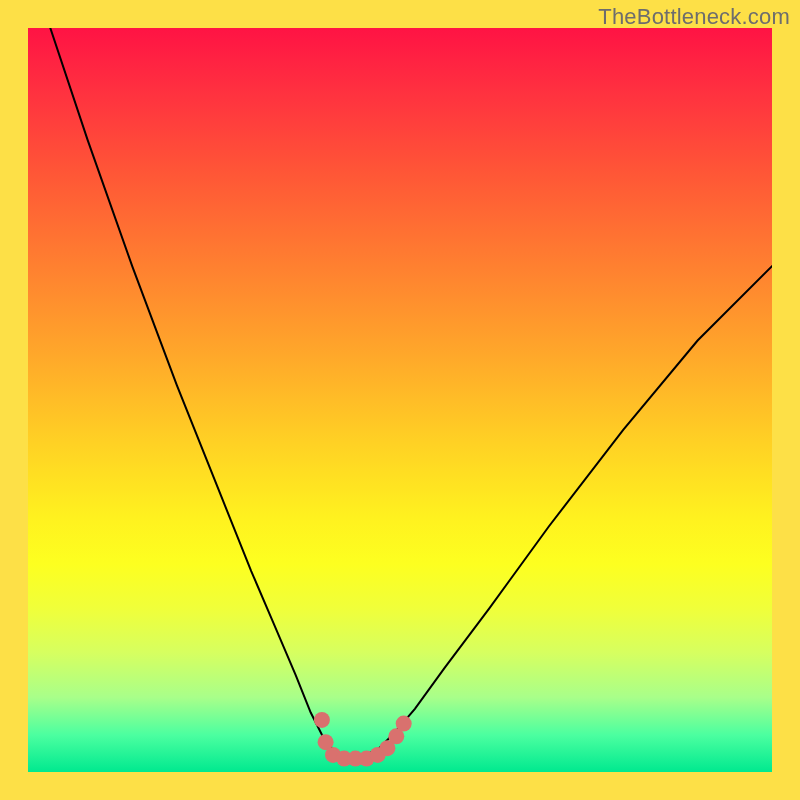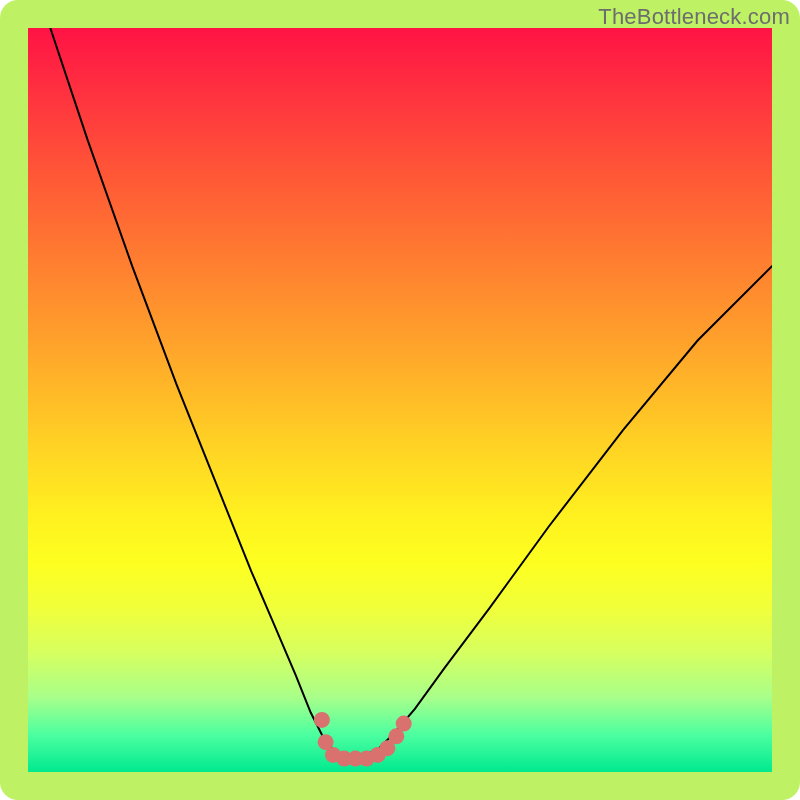--- a/index.html
+++ b/index.html
@@ -6,23 +6,22 @@
     margin: 0;
     padding: 0;
     width: 800px;
     height: 800px;
     overflow: hidden;
     font-family: Arial, Helvetica, sans-serif;
   }
   .frame {
     width: 800px;
     height: 800px;
-    background: #bef264;
+    background: #fde047;
     position: relative;
-    border-radius: 18px;
   }
   .plot-area {
     position: absolute;
     left: 28px;
     top: 28px;
     width: 744px;
     height: 744px;
     overflow: hidden;
   }
   .gradient-bg {

